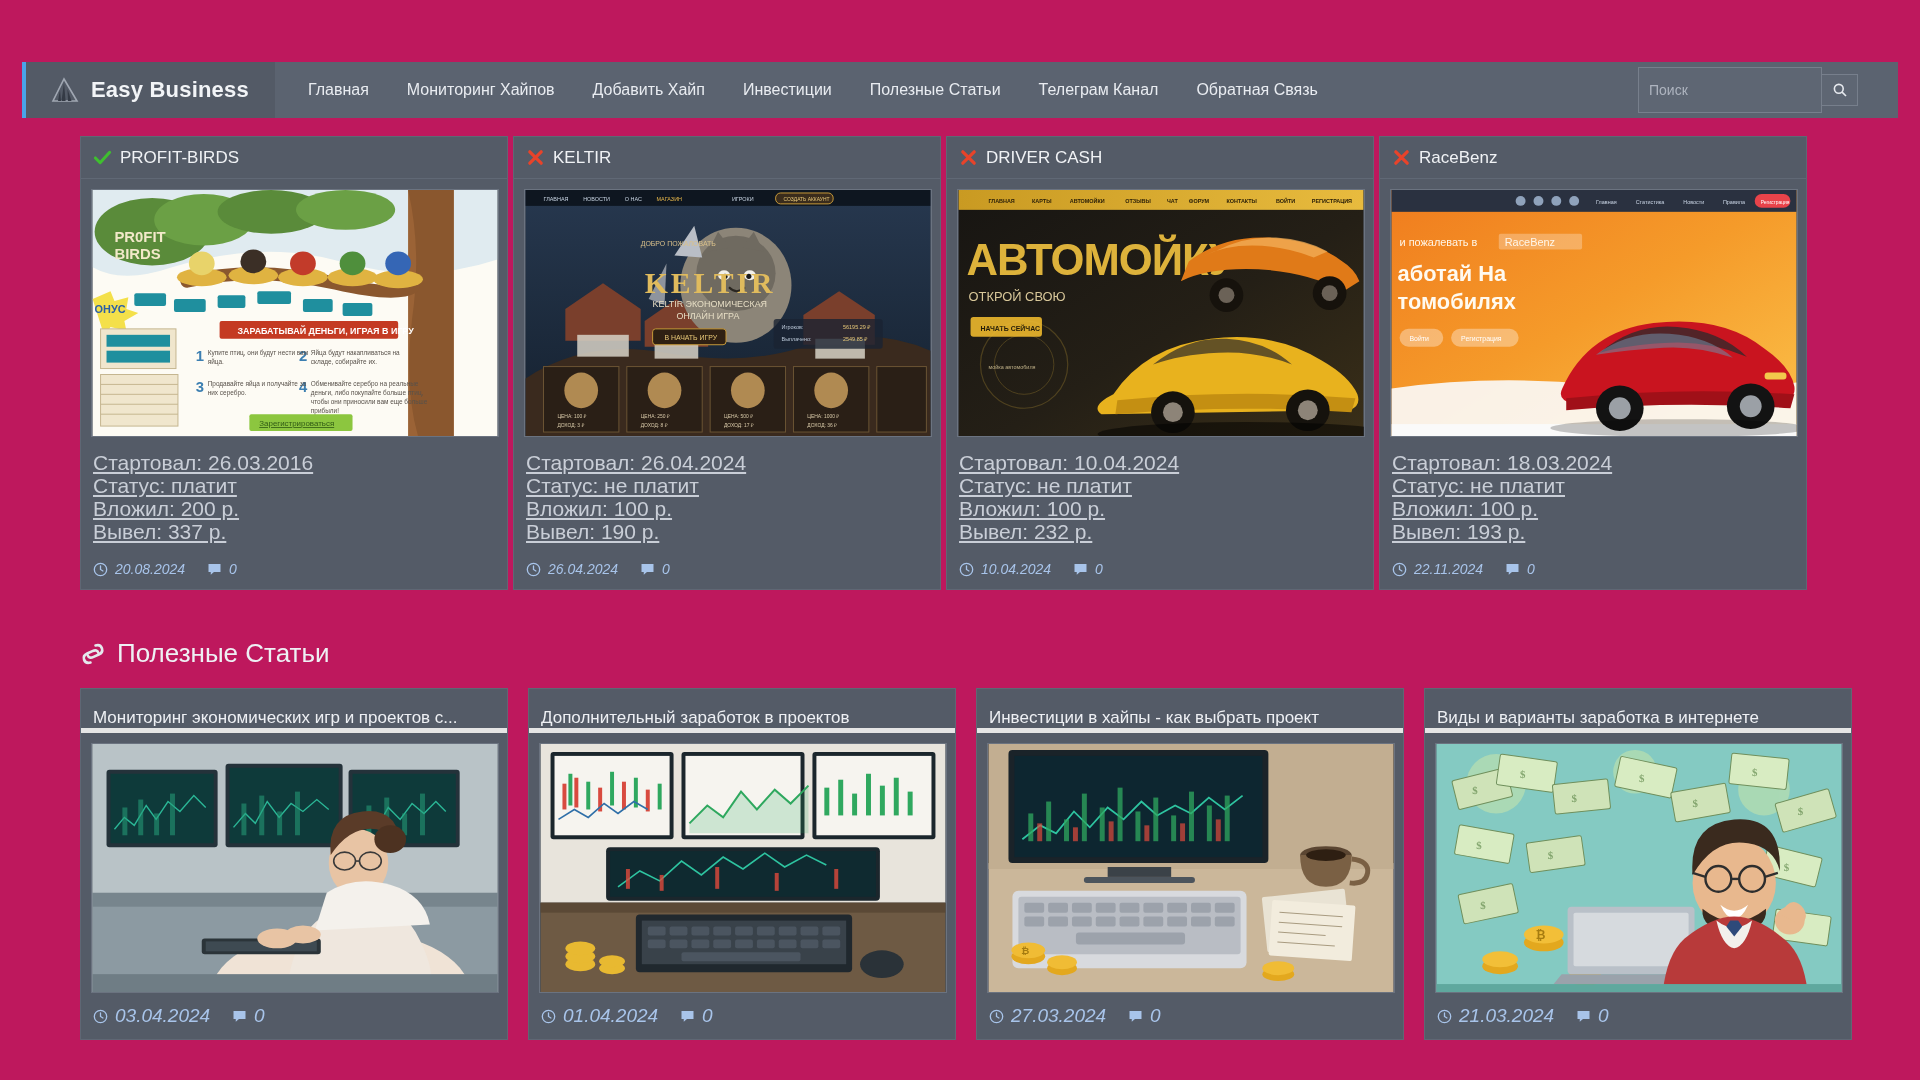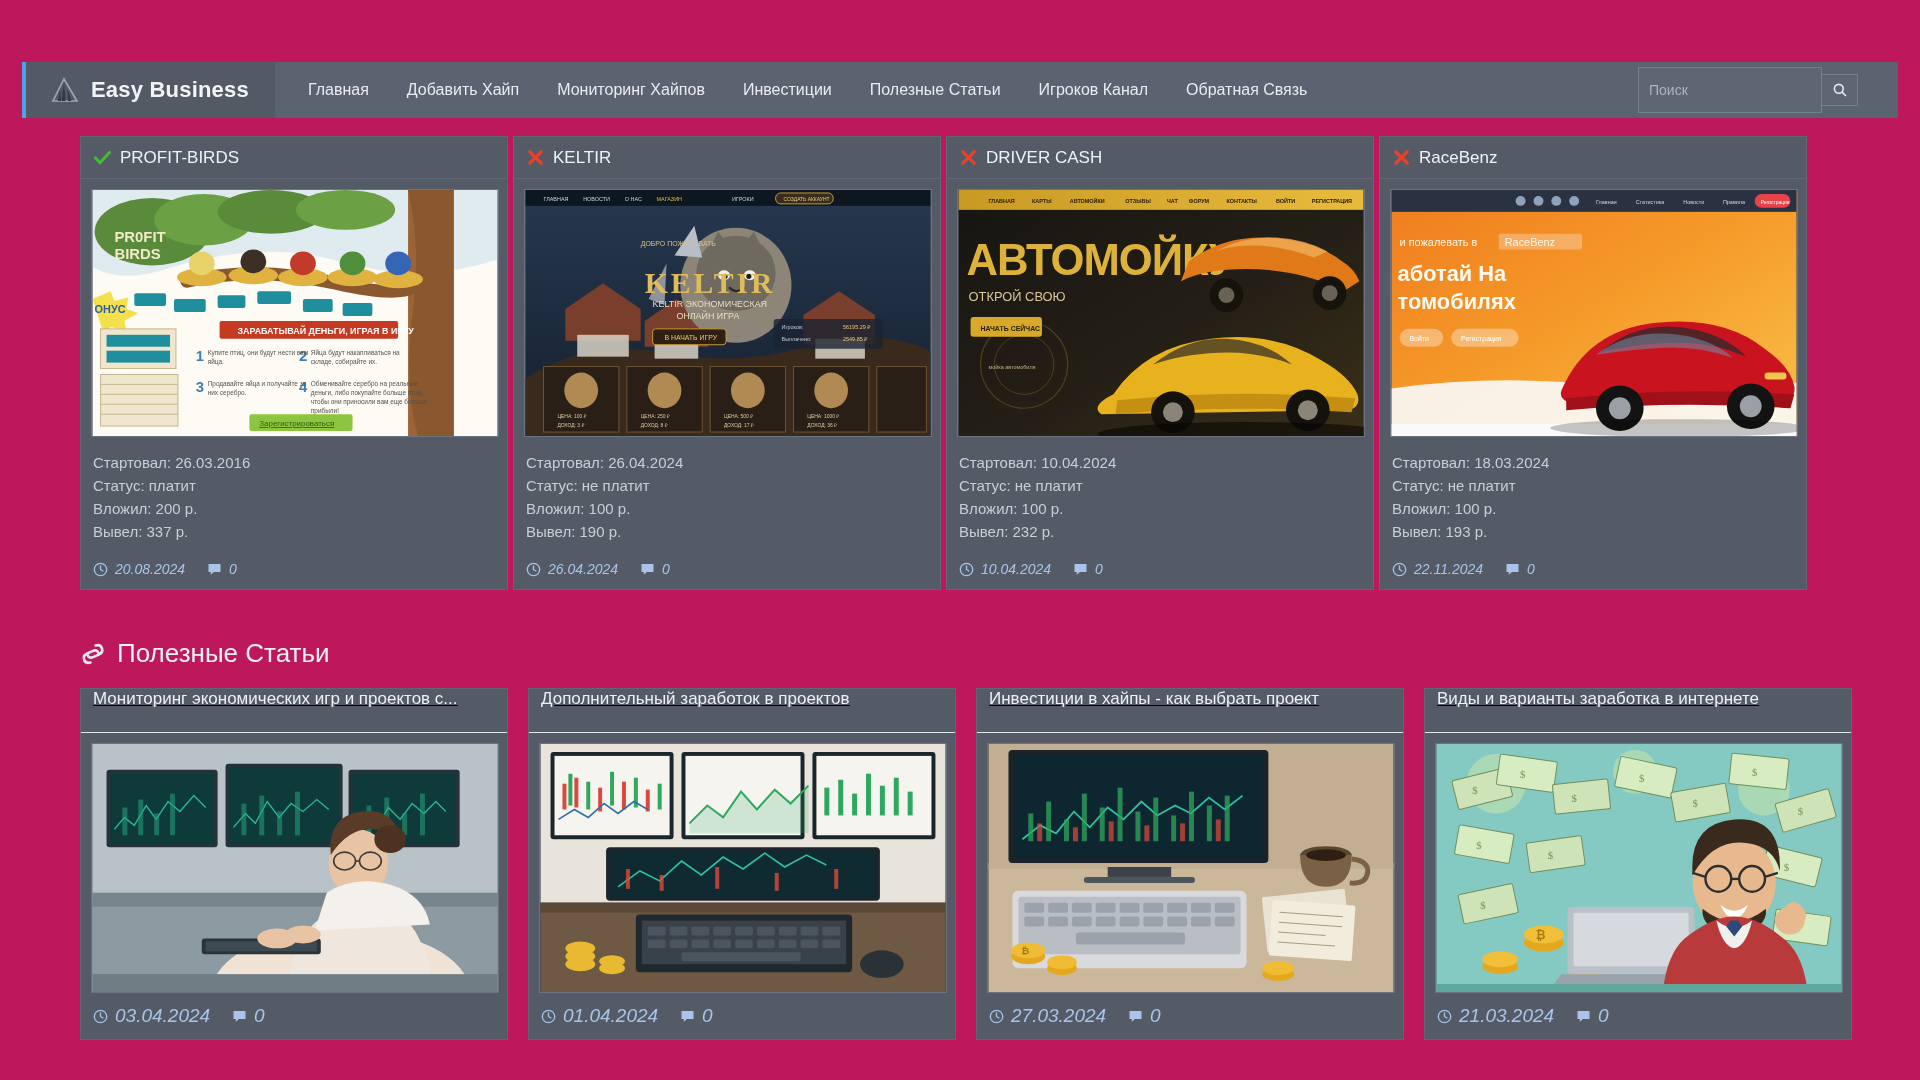--- a/index.html
+++ b/index.html
@@ -59,21 +59,21 @@
   .card-head {
     height: 42px; display: flex; align-items: center;
     gap: 8px; padding: 0 12px;
     border-bottom: 1px solid #606875;
   }
   .card-title { color: #f0f2f5; font-size: 17px; white-space: nowrap; overflow: hidden; text-overflow: ellipsis; }
   .status-ico { width: 19px; height: 19px; flex: none; }
   .thumb-frame { padding: 10px 10px 0 10px; }
   .thumb { width: 408px; height: 248px; display: block; border: 1px solid #6b7380; }
   .card-body { padding: 14px 12px 4px 12px; }
-  .card-line { color: #c9ced7; font-size: 15px; line-height: 23px; }
+  .card-line { color: #c9ced7; font-size: 21px; line-height: 23px; text-decoration: underline; }
   .card-foot {
     display: flex; align-items: center; gap: 7px;
     padding: 14px 12px 12px 12px; color: #a8c4ea;
     font-size: 14px; font-style: italic;
   }
   .meta-ico { width: 15px; height: 15px; flex: none; }
   .meta-gap { width: 8px; }
 
   
   .section-head {
@@ -86,23 +86,22 @@
   .articles-row {
     position: absolute; left: 80px; top: 688px;
     width: 1752px; display: flex; gap: 20px;
   }
   .article {
     width: 428px; background: #545b67;
     border: 1px solid #5f6774;
     display: flex; flex-direction: column;
   }
   .article-head {
-    height: 44px; display: flex; align-items: flex-start; padding: 0 12px;
-    border-bottom: 1px solid #e5e5e5;
-    text-decoration: underline;
+    height: 44px; display: flex; align-items: flex-end; padding: 0 12px;
+    border-bottom: 5px solid #e5e5e5;
   }
   .article-title {
     color: #eef0f4; font-size: 17px;
     white-space: nowrap; overflow: hidden; text-overflow: ellipsis;
   }
   .article-thumb-frame { padding: 10px 10px 0 10px; }
   .article-thumb { width: 408px; height: 250px; display: block; border: 1px solid #6b7380; }
   .article-foot {
     display: flex; align-items: center; gap: 7px;
     padding: 12px; color: #a8c4ea; font-size: 19px; font-style: italic;
@@ -119,25 +118,25 @@
         <path d="M14 3 L27 25 L3 25 Z" fill="none" stroke="#aeb5c0" stroke-width="1.6"></path>
         <path d="M14 7 L15.6 25 L11.5 25 Z" fill="#2f3540"></path>
         <path d="M17.5 13 L21.5 25 L18 25 Z" fill="#2f3540"></path>
         <path d="M10 14 L11 25 L8 25 Z" fill="#2f3540"></path>
       </svg>
       <span class="brand-name">Easy Business</span>
     </div>
 
     <nav class="nav">
       <a class="nav-item">Главная</a>
+      <a class="nav-item">Мониторинг Хайпов</a>
       <a class="nav-item">Добавить Хайп</a>
-      <a class="nav-item">Мониторинг Хайпов</a>
       <a class="nav-item">Инвестиции</a>
       <a class="nav-item">Полезные Статьи</a>
-      <a class="nav-item">Игроков Канал</a>
+      <a class="nav-item">Телеграм Канал</a>
       <a class="nav-item">Обратная Связь</a>
 
       <div class="search-wrap">
         <input class="search-input" type="text" placeholder="Поиск" style="">
         <div class="search-btn">
           <svg viewBox="0 0 20 20">
             <circle cx="8.5" cy="8.5" r="5.5"></circle>
             <line x1="12.6" y1="12.6" x2="17.5" y2="17.5"></line>
           </svg>
         </div>

